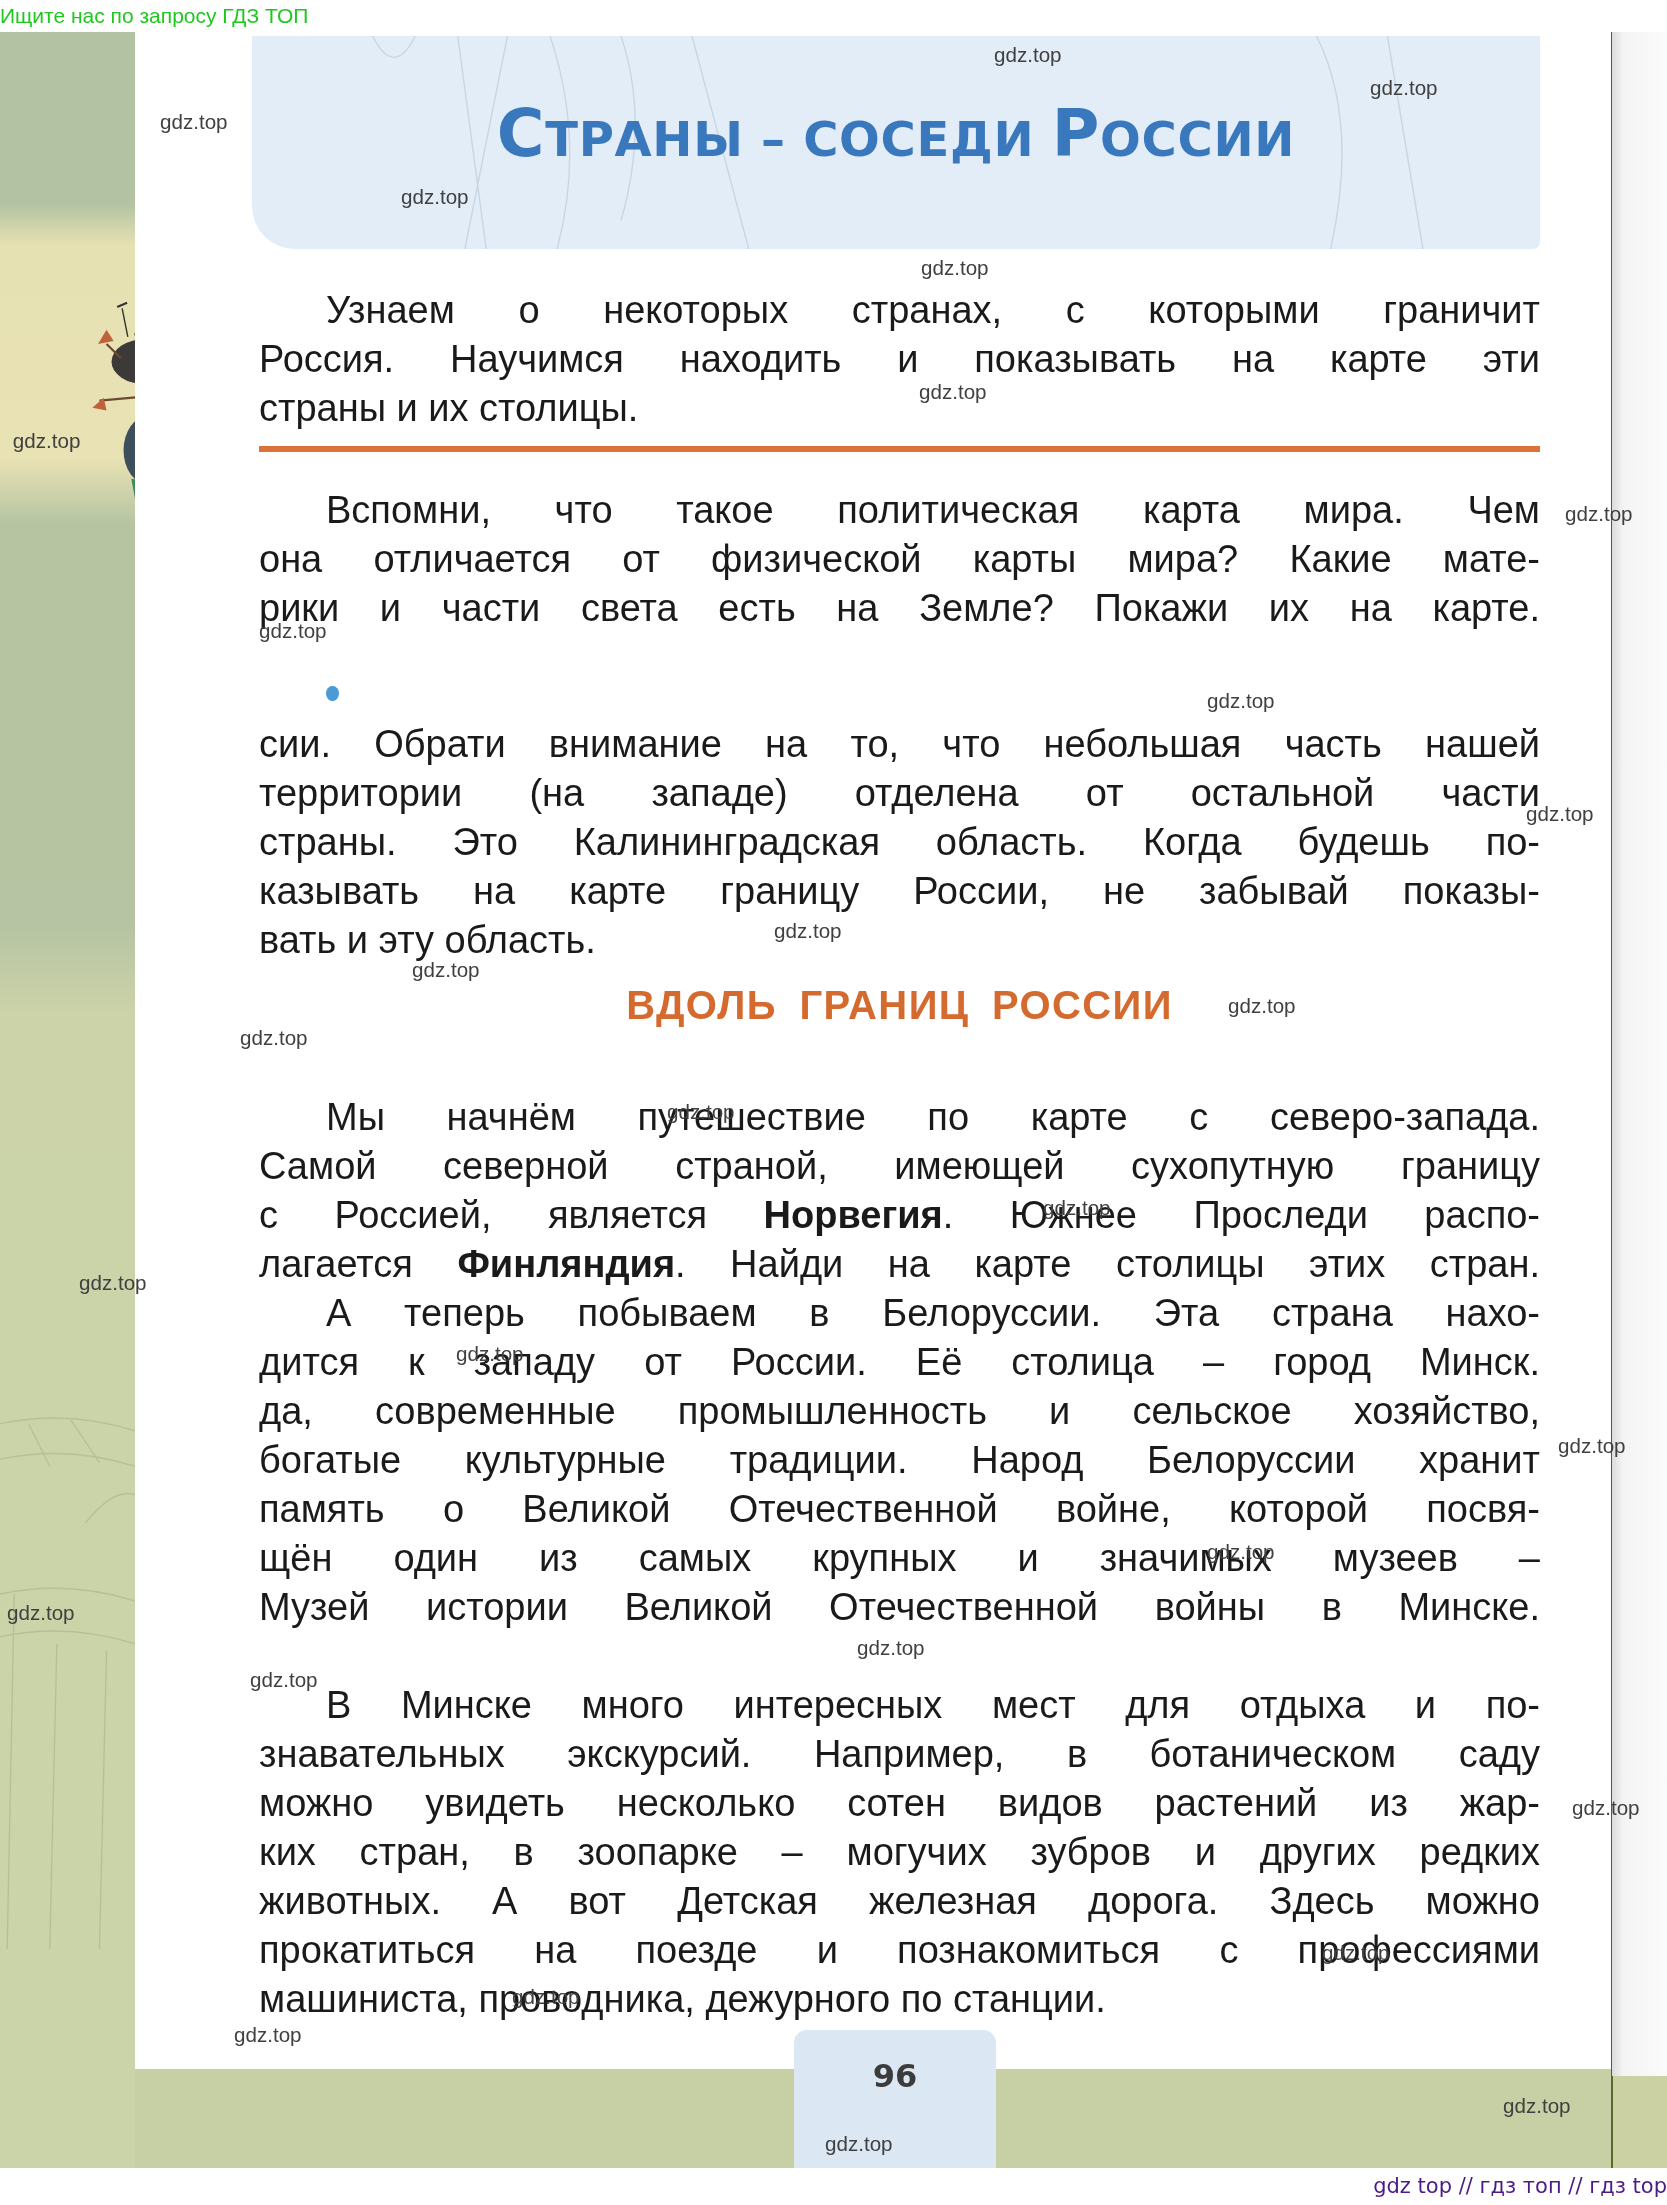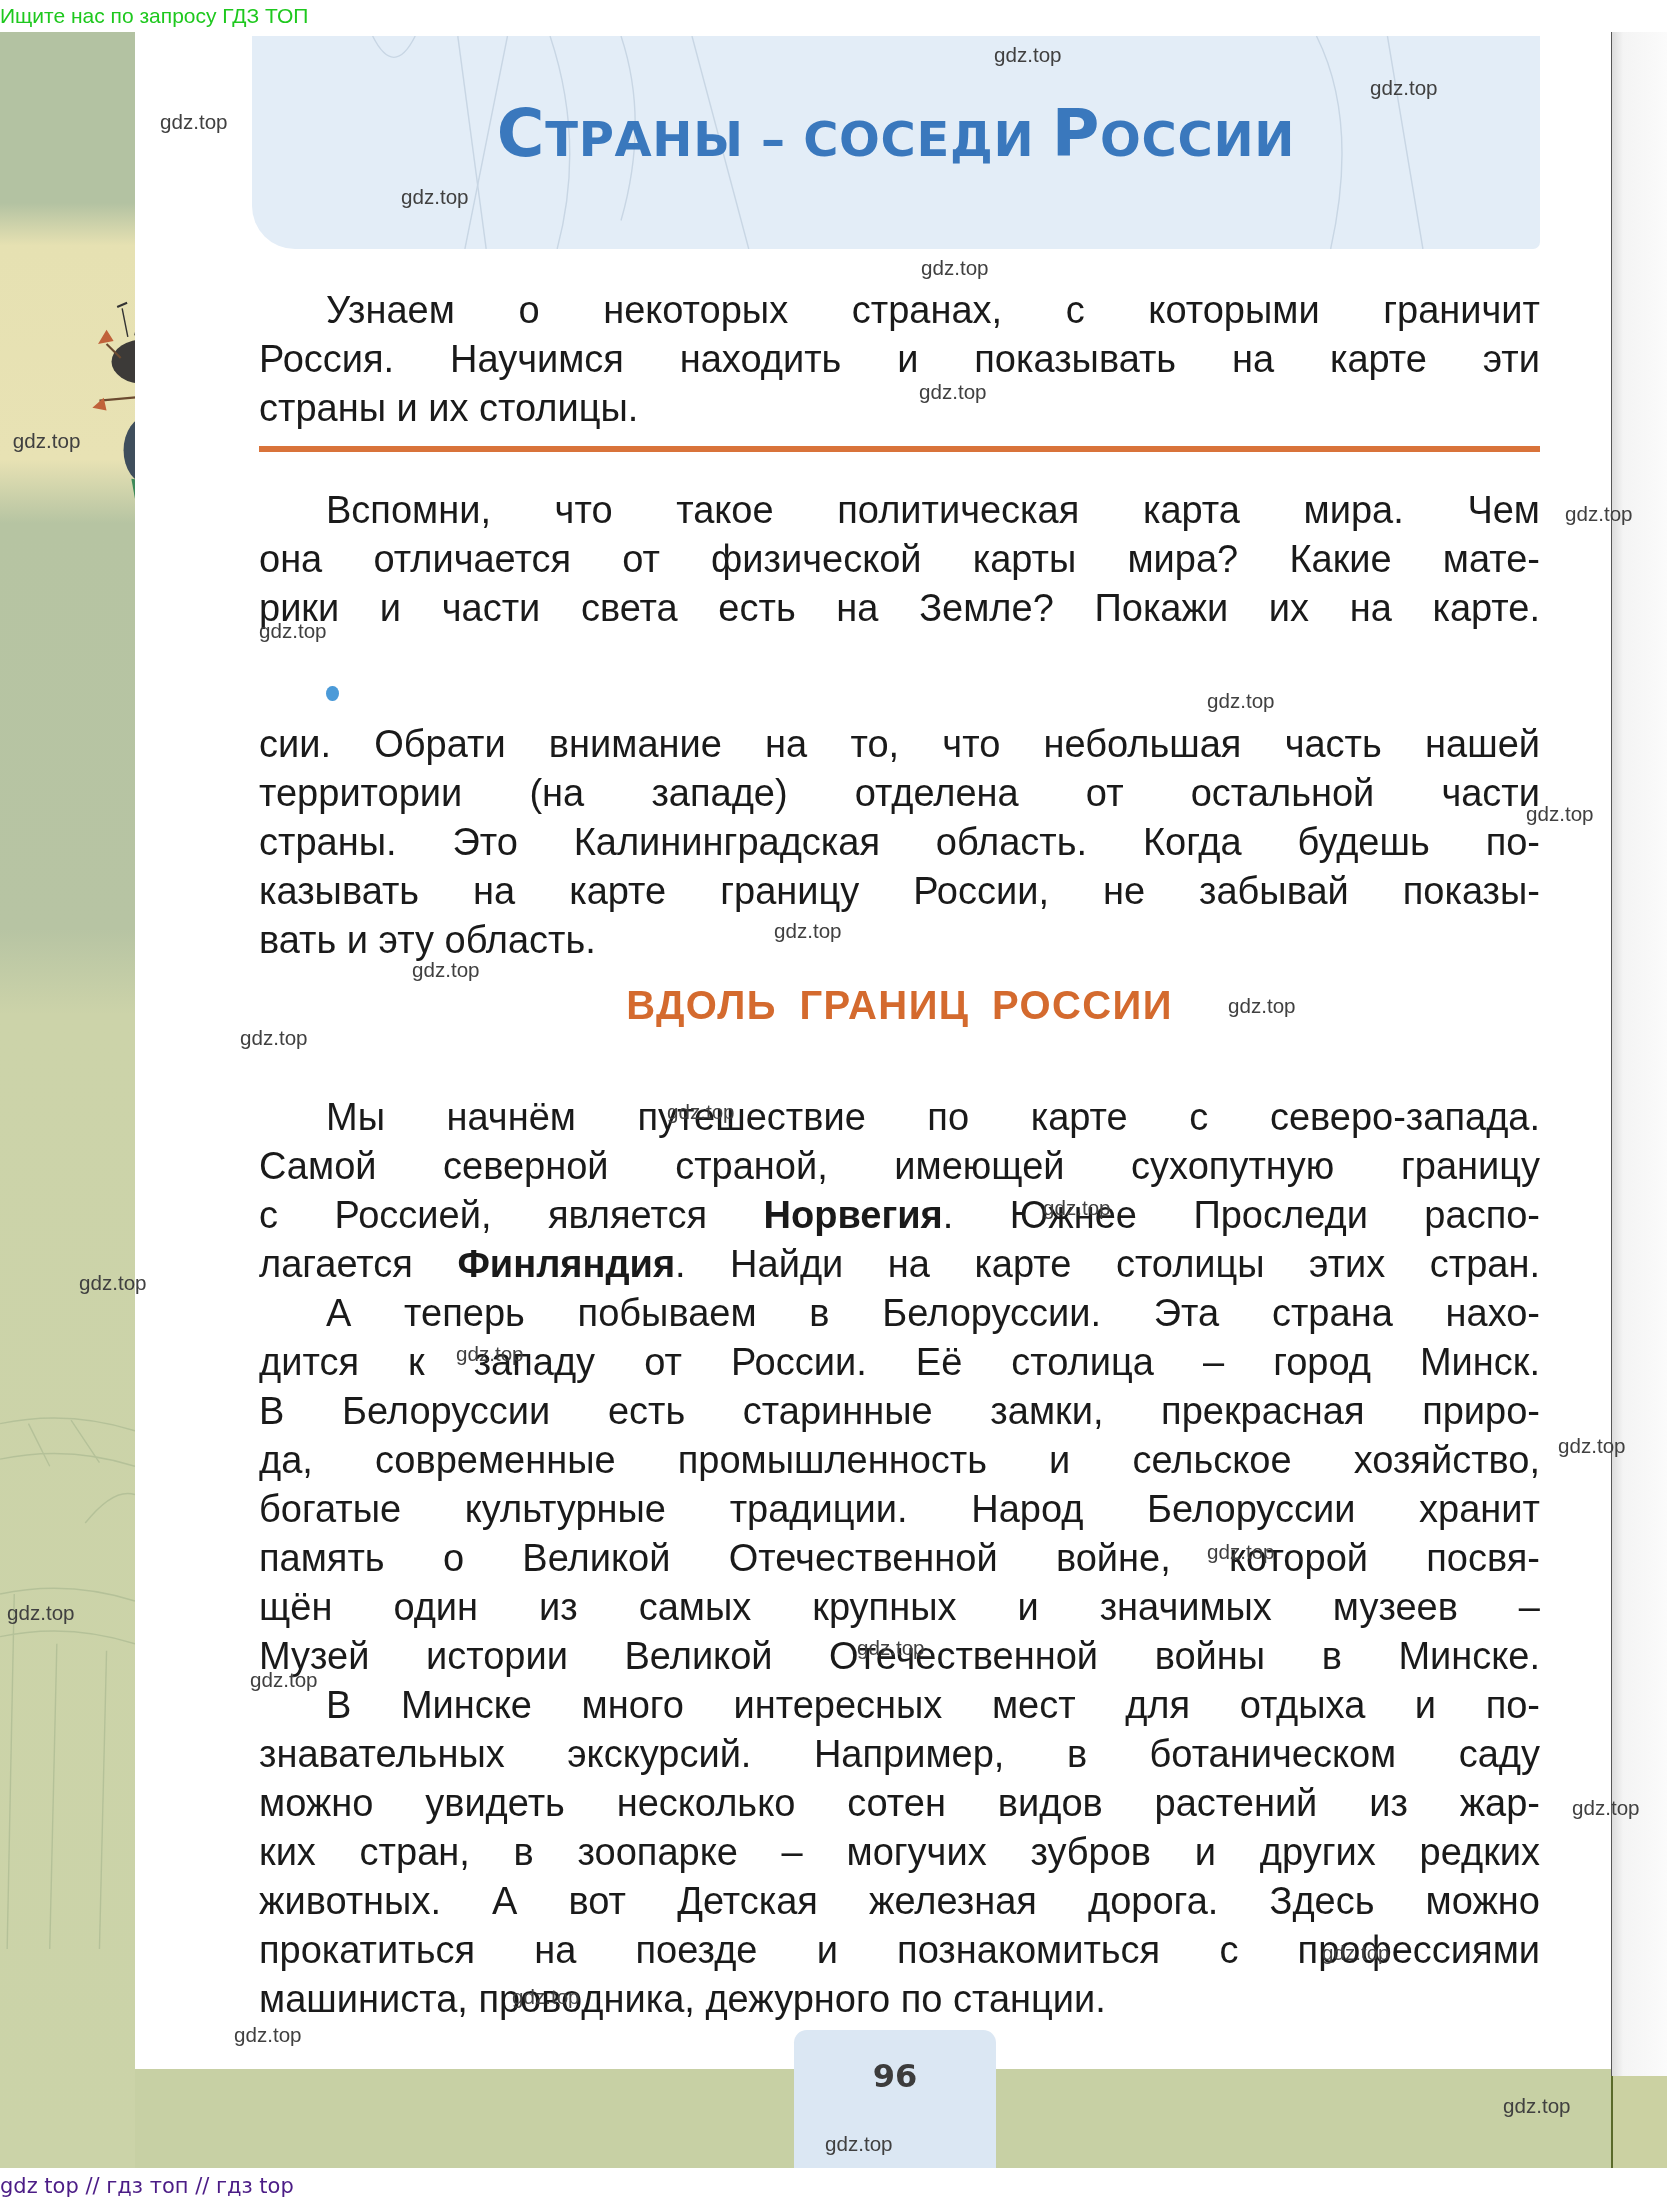--- a/index.html
+++ b/index.html
@@ -21,21 +21,21 @@
   .text-col { position:absolute; left:259px; width:1281px; font-family:"Liberation Sans", sans-serif; font-size:38px; line-height:49px; color:#1a1a1a; text-align:justify; }
   .line { display:block; white-space:nowrap; text-align:justify; text-align-last:justify; }
   .line.last { text-align-last:left; }
   .indent { padding-left:67px; }
   .rule { position:absolute; left:259px; top:414px; width:1281px; height:5.7px; background:#d9733a; }
   .bullet { display:inline-block; width:12.8px; height:15.6px; border-radius:50%; background:#4b9ad8; vertical-align:middle; margin-right:15.6px; position:relative; top:-4.3px; }
   .subheading { position:absolute; left:259px; top:951px; width:1281px; text-align:center; font-family:"Liberation Sans", sans-serif; font-weight:bold; color:#d46a2e; font-size:40px; letter-spacing:1.4px; word-spacing:10px; }
   b { font-weight:bold; }
   .page-tab { position:absolute; left:794px; top:1998px; width:202px; height:138px; background:#dbe7f3; border-top-left-radius:12.8px; border-top-right-radius:12.8px; }
   .page-num { position:absolute; left:0; top:27px; width:202px; text-align:center; font-family:"DejaVu Sans", sans-serif; font-weight:bold; font-size:32px; color:#3c3c3c; }
-  .footer { position:absolute; left:0; top:2168px; width:1667px; height:37px; background:#fff; text-align:left; }
+  .footer { position:absolute; left:0; top:2168px; width:1667px; height:37px; background:#fff; text-align:right; }
   .footer span { font-family:"DejaVu Sans", sans-serif; font-size:21px; line-height:37px; color:#4b1c86; }
   .wm { position:absolute; font-family:"Liberation Sans", sans-serif; font-size:20.6px; color:#404040; white-space:nowrap; }
   .ant { position:absolute; left:78px; top:241px; width:128px; height:234px; }
 </style>
 </head>
 <body>
 
 <div class="top-banner">
   <span>Ищите нас по запросу ГДЗ ТОП</span>
 </div>
@@ -122,21 +122,20 @@
   <div class="text-col" style="top:1061px">
     <span class="line indent">Мы начнём путешествие по карте с северо-запада.</span>
     <span class="line">Самой северной страной, имеющей сухопутную границу</span>
     <span class="line"><span>с Россией, является </span><b>Норвегия</b><span>. Южнее Проследи распо-</span></span>
     <span class="line"><span>лагается </span><b>Финляндия</b><span>. Найди на карте столицы этих стран.</span></span>
   </div>
 
   <div class="text-col" style="top:1257px">
     <span class="line indent">А теперь побываем в Белоруссии. Эта страна нахо-</span>
     <span class="line">дится к западу от России. Её столица – город Минск.</span>
-    <span class="line">В Белоруссии есть старинные замки, прекрасная приро-</span>
     <span class="line">да, современные промышленность и сельское хозяйство,</span>
     <span class="line">богатые культурные традиции. Народ Белоруссии хранит</span>
     <span class="line">память о Великой Отечественной войне, которой посвя-</span>
     <span class="line">щён один из самых крупных и значимых музеев –</span>
     <span class="line">Музей истории Великой Отечественной войны в Минске.</span>
   </div>
 
   <div class="text-col" style="top:1649px">
     <span class="line indent">В Минске много интересных мест для отдыха и по-</span>
     <span class="line">знавательных экскурсий. Например, в ботаническом саду</span>

